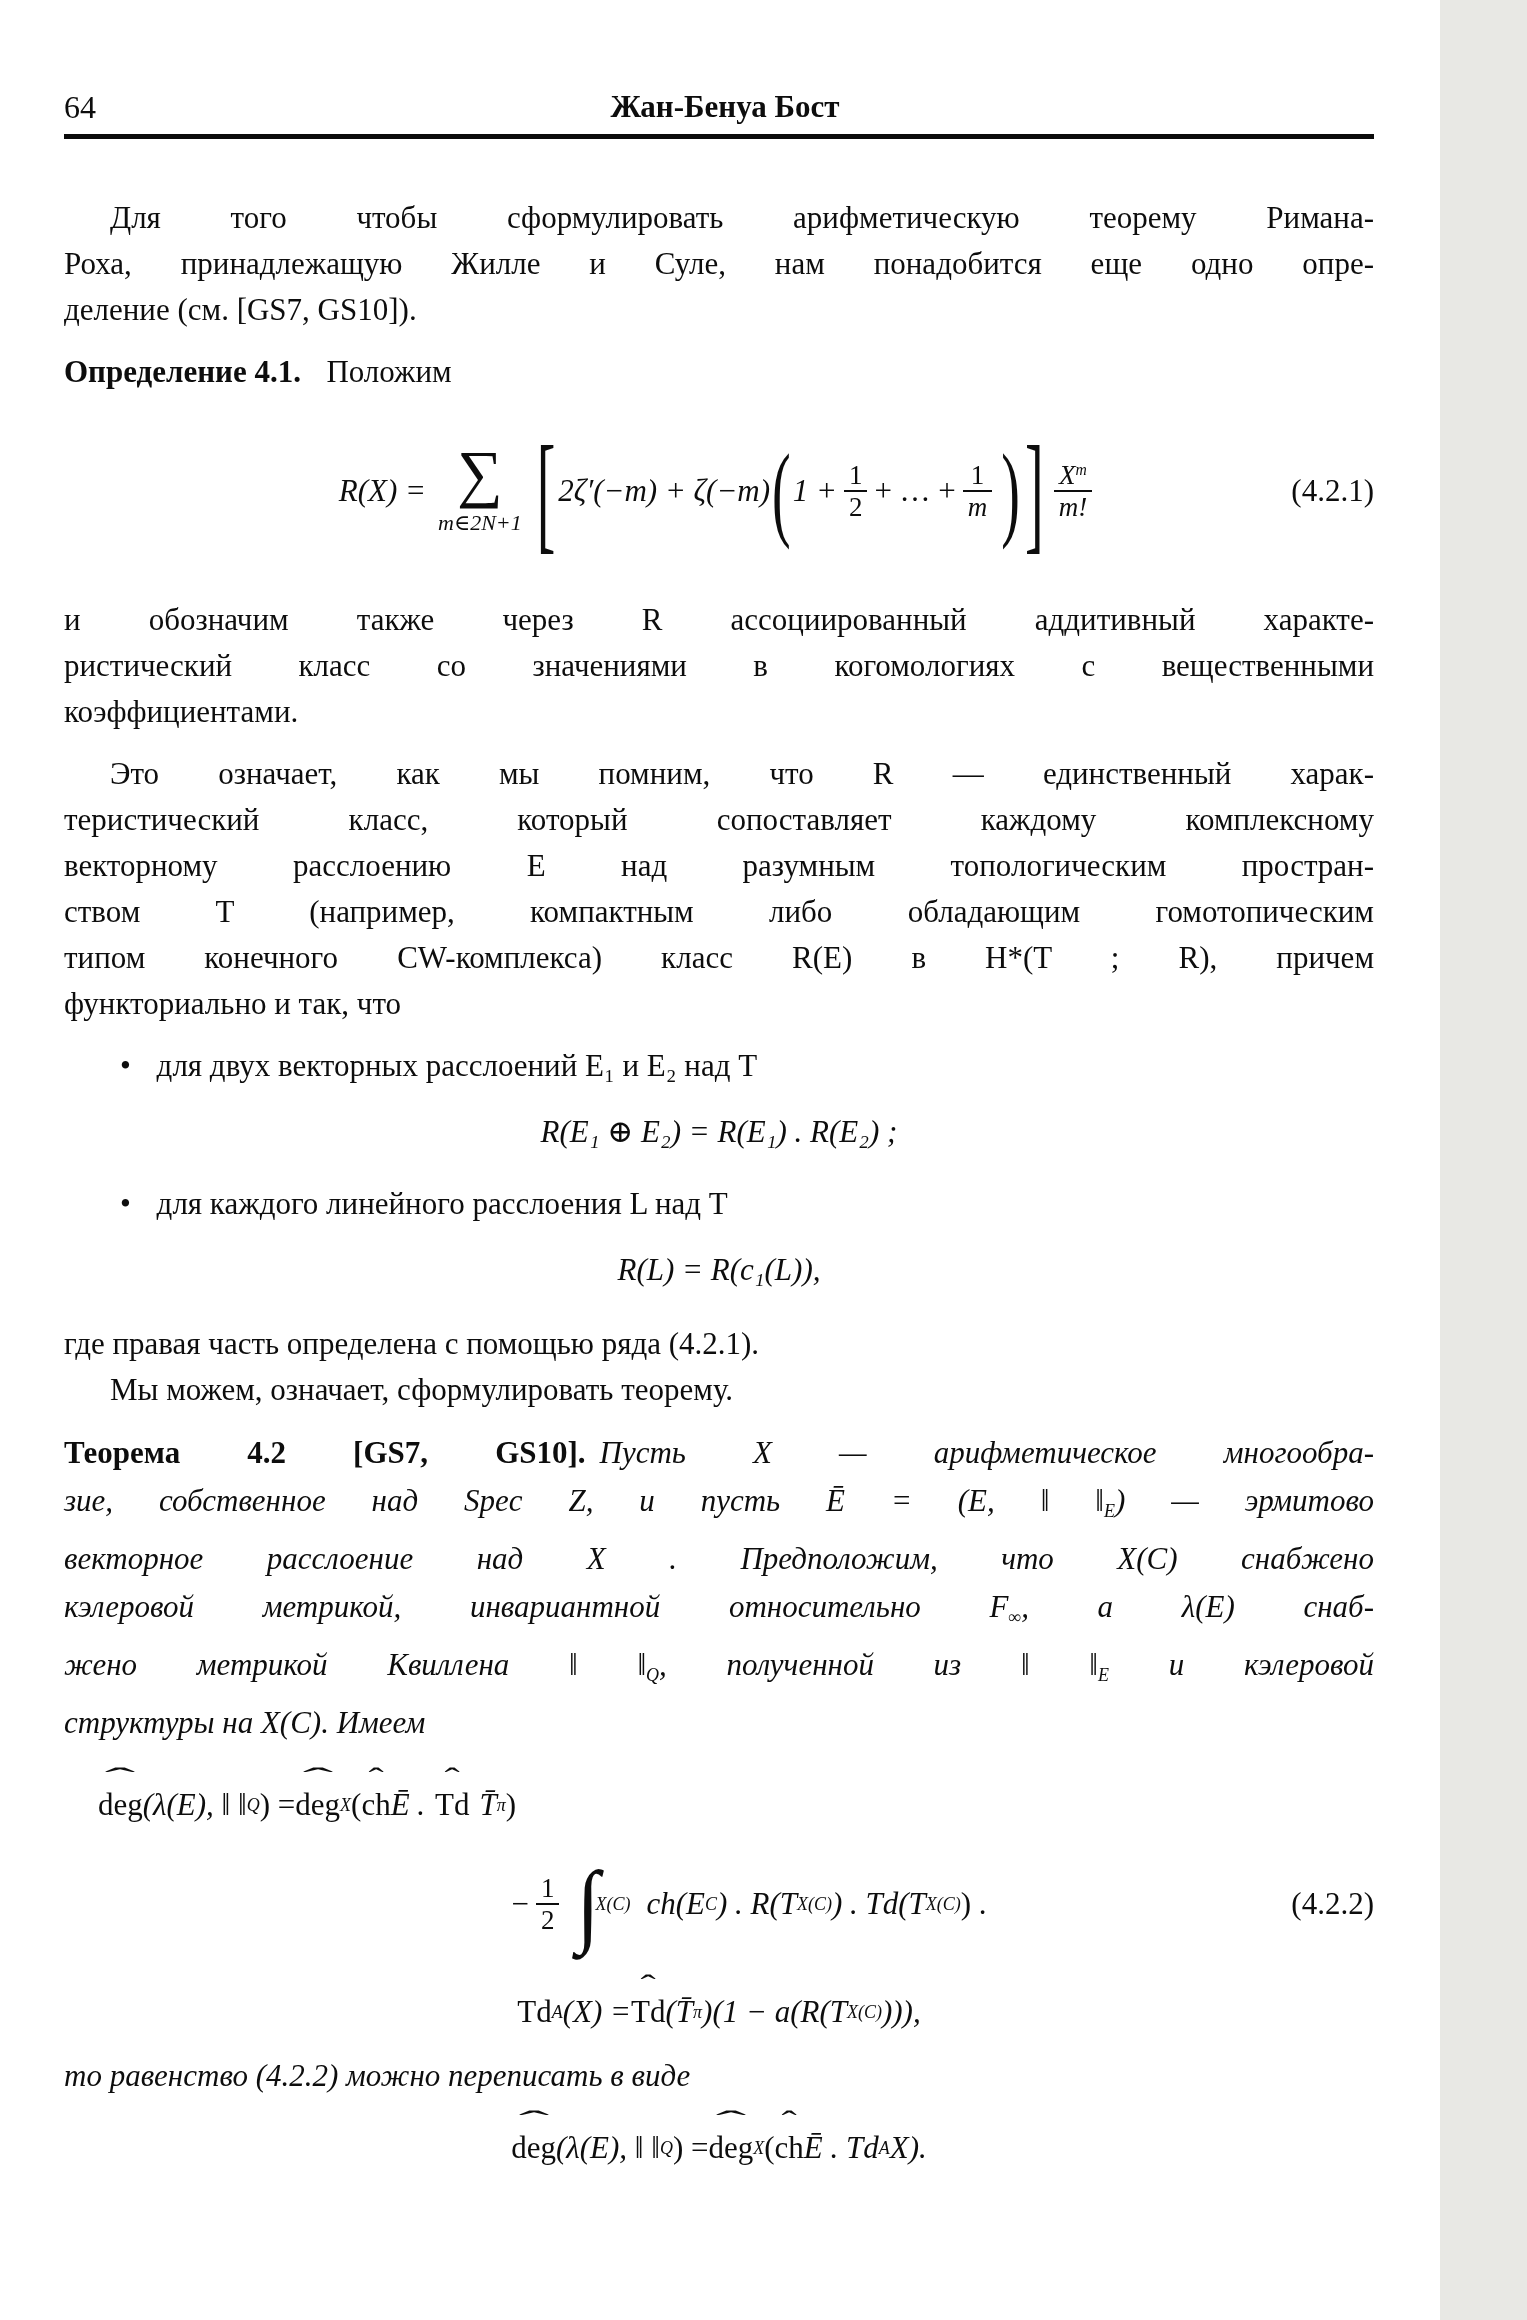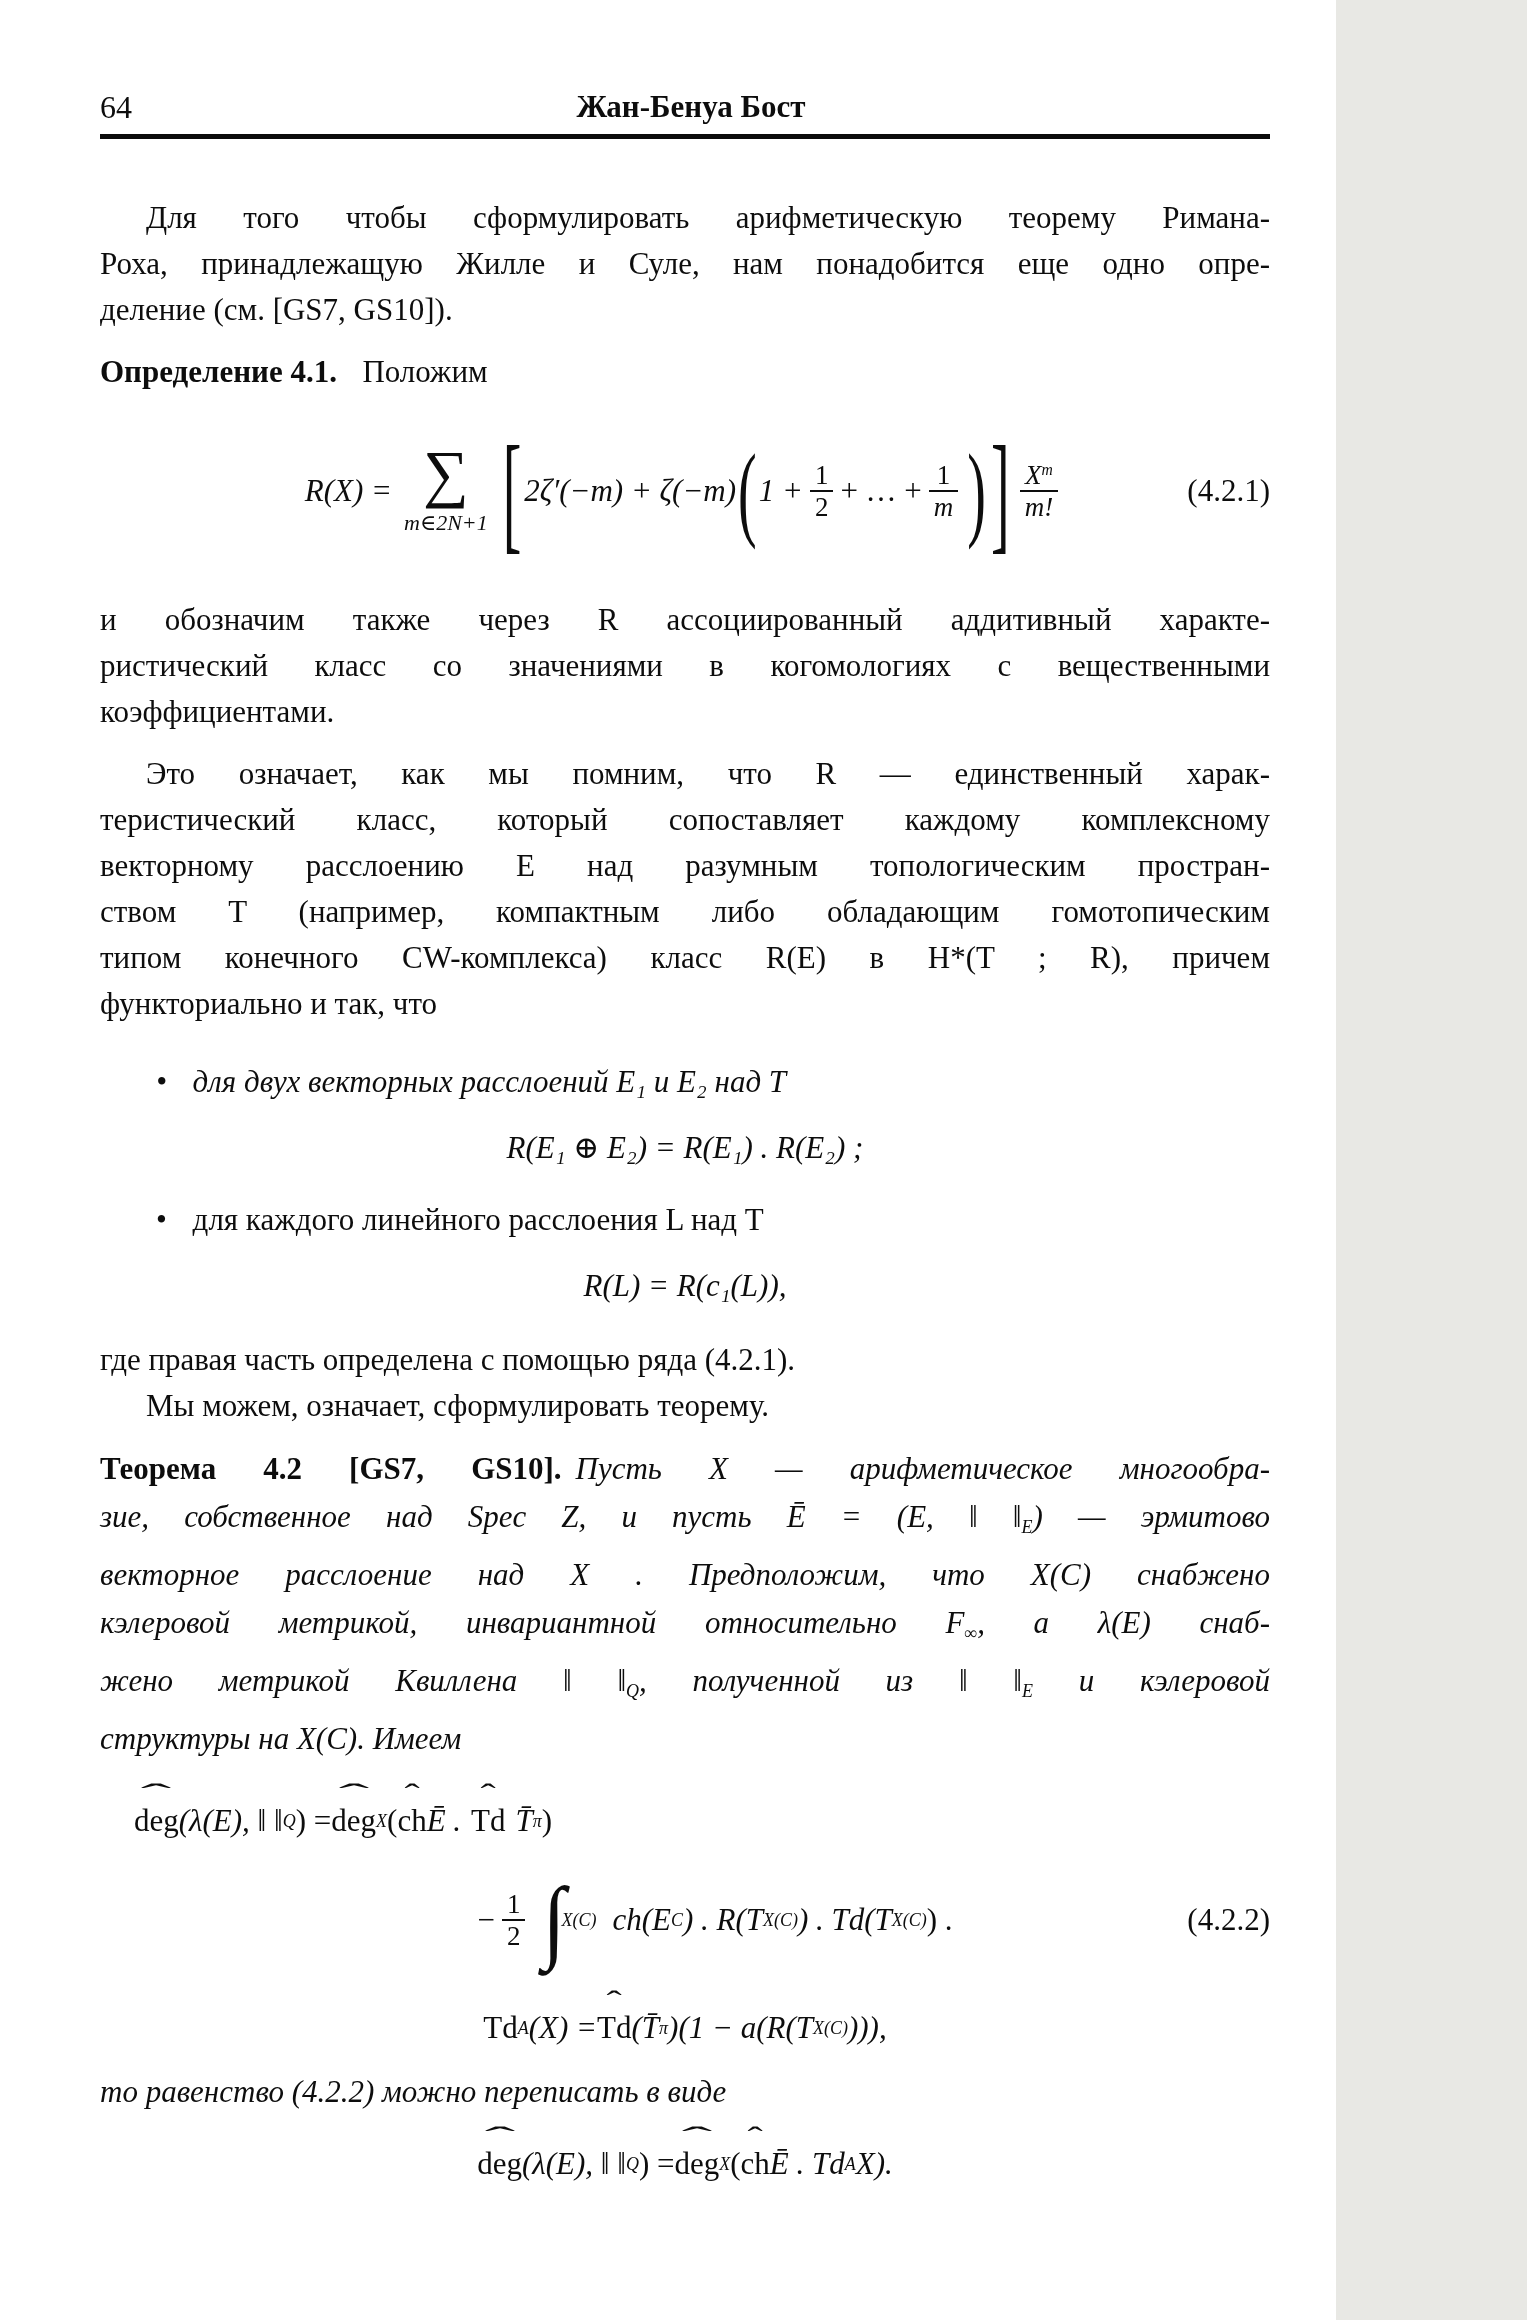--- a/index.html
+++ b/index.html
@@ -1,21 +1,21 @@
 <!DOCTYPE html>
 <html><head>
 <meta charset="utf-8">
 <style>
   html,body{margin:0;padding:0;background:#e8e8e4;}
   .page{
-    width:1336px;height:2320px;box-sizing:border-box;
+    width:1440px;height:2320px;box-sizing:border-box;
     background:#ffffff;color:#0d0d0d;
     font-family:"Liberation Serif","DejaVu Serif",serif;
     font-size:31px;line-height:46px;
-    padding:84px 66px 0 100px;
+    padding:84px 66px 0 64px;
     position:relative;overflow:hidden;
   }
   
   .hdr{position:relative;height:42px;}
   .pageno{position:absolute;left:0;top:0;font-size:32px;}
   .rhead{position:absolute;left:12px;right:0;top:0;text-align:center;font-weight:bold;font-size:31px;}
   .rule{border-top:5px solid #0b0b0b;margin-top:8px;}
   
   .para{margin:0;}
   .jline{text-align:justify;text-align-last:justify;white-space:normal;}
@@ -50,21 +50,21 @@
   .wh{position:relative;display:inline-block;}
   .hatg{position:absolute;top:-0.62em;left:50%;transform:translateX(-50%) scaleX(3.1);font-size:0.95em;line-height:1;font-style:normal;}
   .hw2{transform:translateX(-50%) scaleX(1.55);}
   .f422a{margin-top:26px;height:64px;display:flex;align-items:center;padding-left:34px;font-size:31px;}
   .f422b{margin-top:6px;height:122px;display:flex;align-items:center;justify-content:center;padding-left:60px;font-size:31px;}
   .intg{font-size:84px;line-height:0;display:inline-block;transform:scaleY(1.1);vertical-align:middle;margin-left:10px;}
   .isub{font-size:18px;vertical-align:-36px;margin-left:-4px;margin-right:16px;font-style:italic;}
   .ftd{margin-top:12px;height:70px;display:flex;align-items:center;justify-content:center;font-size:31px;}
   .ffin{margin-top:16px;height:66px;display:flex;align-items:center;justify-content:center;font-size:31px;}
   .mt1{margin-top:56px;} .mt2{margin-top:16px;} .mt3{margin-top:22px;} .mt4{margin-top:16px;}
-  .mt5{margin-top:32px;font-style:italic;} .mt6{margin-top:26px;} .mt7{margin-top:28px;} .mt8{margin-top:16px;}
+  .mt5{margin-top:16px;} .mt6{margin-top:26px;} .mt7{margin-top:28px;} .mt8{margin-top:16px;}
   .mt9{margin-top:26px;} .mt10{margin-top:6px;font-style:italic;}
   .sp{display:inline-block;width:10px;}
 </style>
 </head>
 <body>
 
 <div class="page">
 
   <div class="hdr">
     <span class="pageno">64</span>

